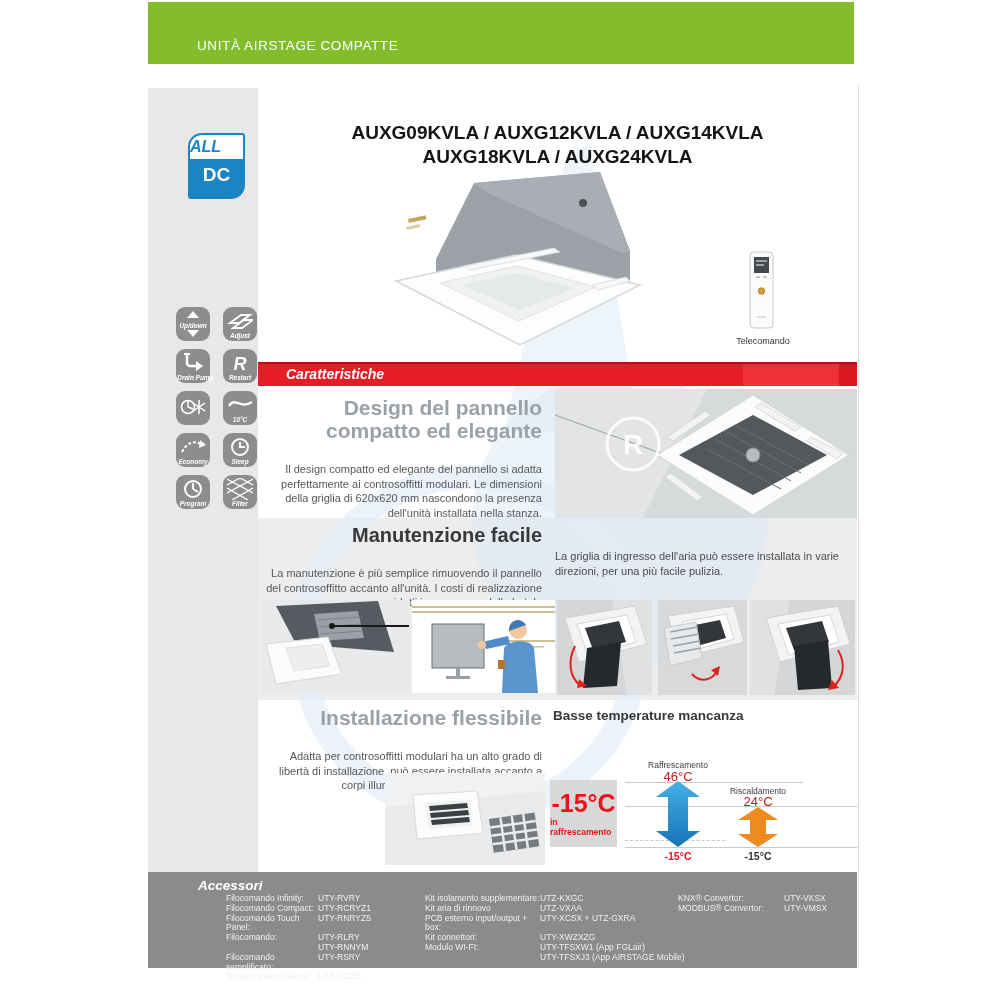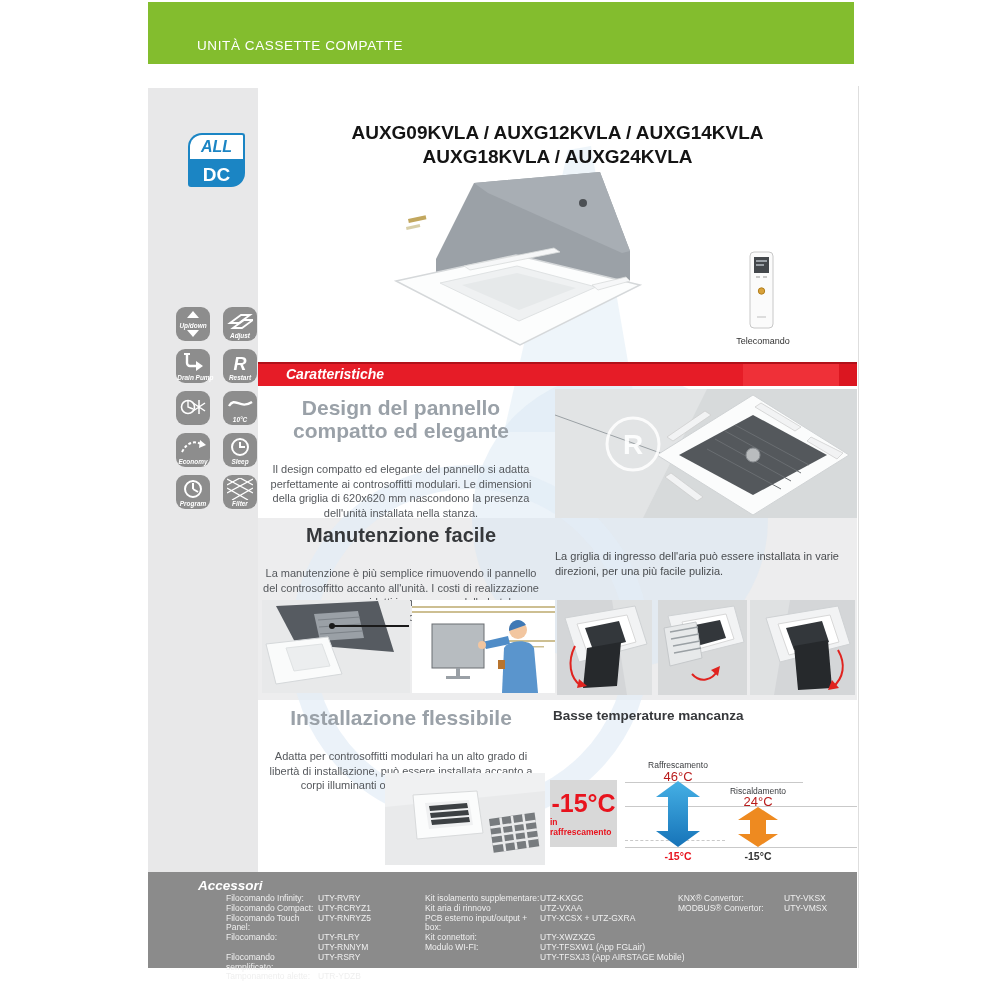--- a/index.html
+++ b/index.html
@@ -10,22 +10,22 @@
 
   
   .topbar{position:absolute;left:0;top:2px;width:706px;height:62px;background:#83bd2e;z-index:3;
           display:flex;align-items:flex-end;}
   .topbar span{color:#fff;font-size:13.5px;letter-spacing:.6px;padding:0 0 11px 49px;}
 
   
   .alldc{position:absolute;left:40px;top:133px;width:57px;height:64px;z-index:3;}
   .alldc-top{height:24px;background:#fff;border:2px solid #1b85c4;border-bottom:none;
              border-radius:14px 3px 0 0;color:#1b85c4;font-style:italic;font-weight:bold;
-             font-size:16px;text-align:center;line-height:24px;}
-  .alldc-bot{height:28px;background:#1b85c4;border-radius:0 0 14px 3px;color:#fff;
+             font-size:16px;text-align:left;line-height:24px;}
+  .alldc-bot{height:40px;background:#1b85c4;border-radius:0 0 14px 3px;color:#fff;
              font-weight:bold;font-size:19px;text-align:center;line-height:32px;}
 
   .title{position:absolute;left:110px;top:101px;width:599px;text-align:center;z-index:3;
          font-size:19px;font-weight:bold;color:#141414;line-height:24px;margin-top:20px;}
 
   .remote-caption{position:absolute;left:565px;top:336px;width:100px;text-align:center;
                   font-size:9px;color:#333;z-index:3;}
 
   
   .banner{position:absolute;left:110px;top:362px;width:599px;height:24px;z-index:3;
@@ -42,21 +42,21 @@
              font-style:italic;font-weight:bold;color:#fff;white-space:nowrap;transform:scale(.92);}
   .tile .lbl-mid{bottom:12px;}
 
   
   .band{position:absolute;left:110px;top:518px;width:599px;height:182px;background:#ededee;z-index:1;}
 
   
   .wm{position:absolute;left:0;top:0;width:709px;height:1000px;z-index:2;pointer-events:none;}
 
   
-  .tblock{position:absolute;width:282px;text-align:center;z-index:3;}
+  .tblock{position:absolute;width:282px;text-align:right;z-index:3;}
   .h-gray{font-size:21px;font-weight:bold;color:#9aa1a8;line-height:23px;}
   .h-dark{font-size:20px;font-weight:bold;color:#36383b;line-height:22px;}
   .body-txt{margin-top:20px;font-size:11px;line-height:14.6px;color:#55585c;}
   .note{position:absolute;left:407px;top:549px;width:295px;font-size:11px;line-height:15px;
         color:#4a4d50;text-align:left;z-index:3;}
 
   
   .lt-head{position:absolute;left:405px;top:708px;font-size:13.5px;font-weight:bold;color:#36383b;z-index:3;}
   .lt-box{position:absolute;left:402px;top:780px;width:67px;height:67px;background:#d8d8d8;z-index:3;
           display:flex;flex-direction:column;align-items:center;justify-content:center;}
@@ -80,21 +80,21 @@
   .edge{position:absolute;left:710px;top:86px;width:1px;height:882px;background:#dedede;z-index:1;}
   .photo{position:absolute;z-index:3;}
 </style>
 </head>
 <body>
 
 <div class="screen">
  <div class="page">
 
   <div class="topbar">
-    <span>UNITÀ CASSETTE COMPATTE</span>
+    <span>UNITÀ AIRSTAGE COMPATTE</span>
   </div>
 
   <div class="sidebar"></div>
   <div class="edge"></div>
 
   <svg class="wm" viewBox="0 0 709 1000">
     <polygon points="420,150 443,146 492,432 356,432" fill="#d9e8f4" opacity="0.45"></polygon>
     <circle cx="472" cy="520" r="148" fill="#d9e8f4" opacity="0.5"></circle>
     <circle cx="322" cy="645" r="168" fill="none" stroke="#e3edf6" stroke-width="24" opacity="0.7"></circle>
   </svg>

